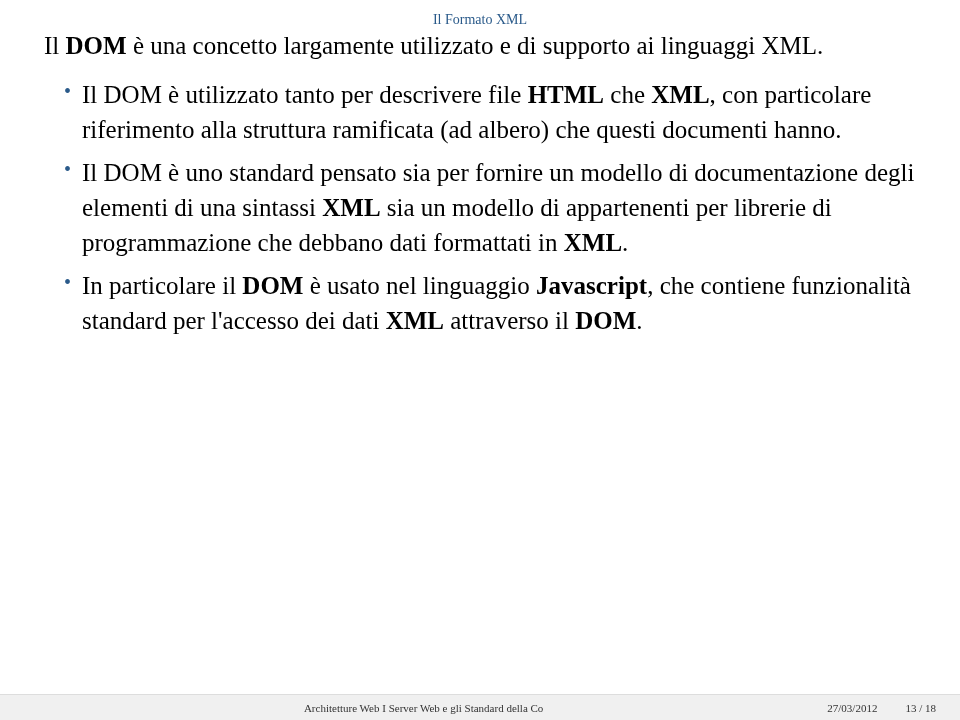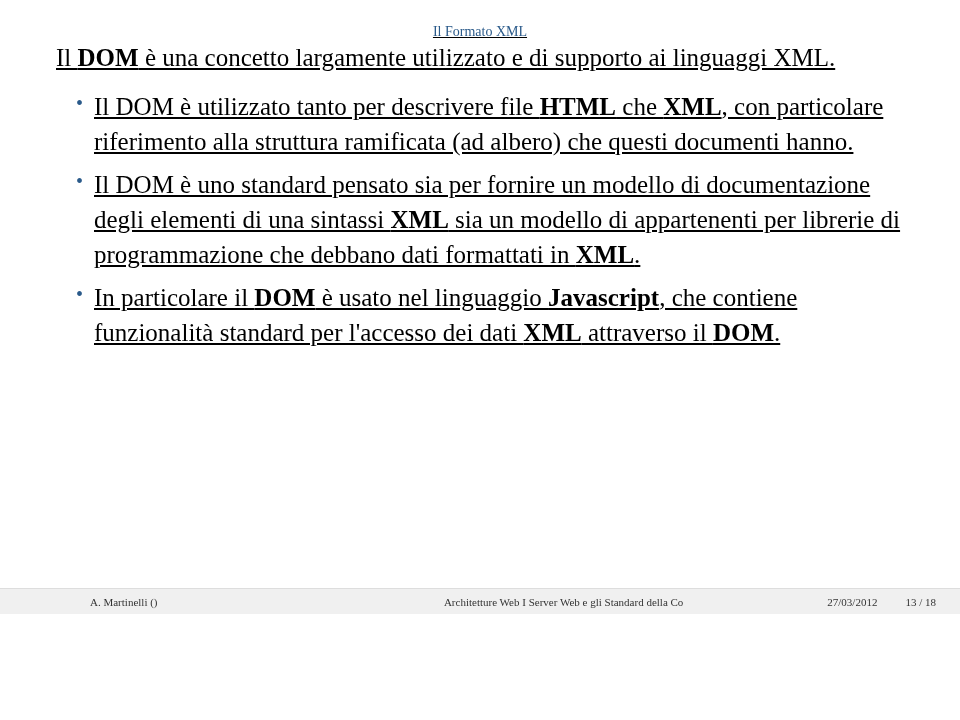--- a/index.html
+++ b/index.html
@@ -1,17 +1,17 @@
 <!DOCTYPE html>
 <html><head>
 <meta charset="utf-8">
 <style>
   * { margin: 0; padding: 0; box-sizing: border-box; }
   html, body { width: 960px; height: 720px; font-family: Georgia, 'Times New Roman', serif; background: #fff; color: #000; }
-  .slide { width: 960px; height: 614px; position: relative; padding: 16px; text-decoration: underline; }
+  .slide { width: 960px; height: 720px; position: relative; padding: 4px; }
   .breadcrumb { text-align: center; font-size: 14px; color: #2a5a8a; padding-top: 8px; }
   .title { font-size: 30px; color: #2a5a8a; font-weight: normal; padding: 18px 24px 90px 24px; }
   .content { padding: 0 40px 0 40px; font-size: 25px; line-height: 1.4; color: #000; }
   .intro { margin-bottom: 14px; }
   .bullets { list-style: none; padding-left: 20px; }
   .bullets li { position: relative; padding-left: 18px; margin-bottom: 8px; }
   .bullets li::before { content: "•"; position: absolute; left: 0; top: 0; color: #2a5a8a; font-size: 20px; }
   .bold { font-weight: bold; }
   .footer { position: absolute; bottom: 0; left: 0; right: 0; height: 26px; background: #f0f0f0; border-top: 1px solid #ddd; font-size: 11px; color: #333; display: flex; align-items: center; }
   .footer .author { padding-left: 90px; width: 280px; }
@@ -29,21 +29,20 @@
     <span>Il </span><span class="bold">DOM</span><span> è una concetto largamente utilizzato e di supporto ai linguaggi XML.</span>
   </p>
   <ul class="bullets" id="bullet-list">
         <li><span>Il DOM è utilizzato tanto per descrivere file </span><span class="bold">HTML</span><span> che </span><span class="bold">XML</span><span>, con particolare riferimento alla struttura ramificata (ad albero) che questi documenti hanno.</span></li>
         <li><span>Il DOM è uno standard pensato sia per fornire un modello di documentazione degli elementi di una sintassi </span><span class="bold">XML</span><span> sia un modello di appartenenti per librerie di programmazione che debbano dati formattati in </span><span class="bold">XML</span><span>.</span></li>
         <li><span>In particolare il </span><span class="bold">DOM</span><span> è usato nel linguaggio </span><span class="bold">Javascript</span><span>, che contiene funzionalità standard per l'accesso dei dati </span><span class="bold">XML</span><span> attraverso il </span><span class="bold">DOM</span><span>.</span></li>
       </ul>
 </div>
 
 <div class="footer">
-  <div class="author">A. Martinelli ()</div>
   <div class="ftitle">Architetture Web  I Server Web e gli Standard della Co</div>
   <div class="meta">
     <span>27/03/2012</span>
     <span>13 / 18</span>
   </div>
 </div>
 
 </div>
 
 </body></html>

